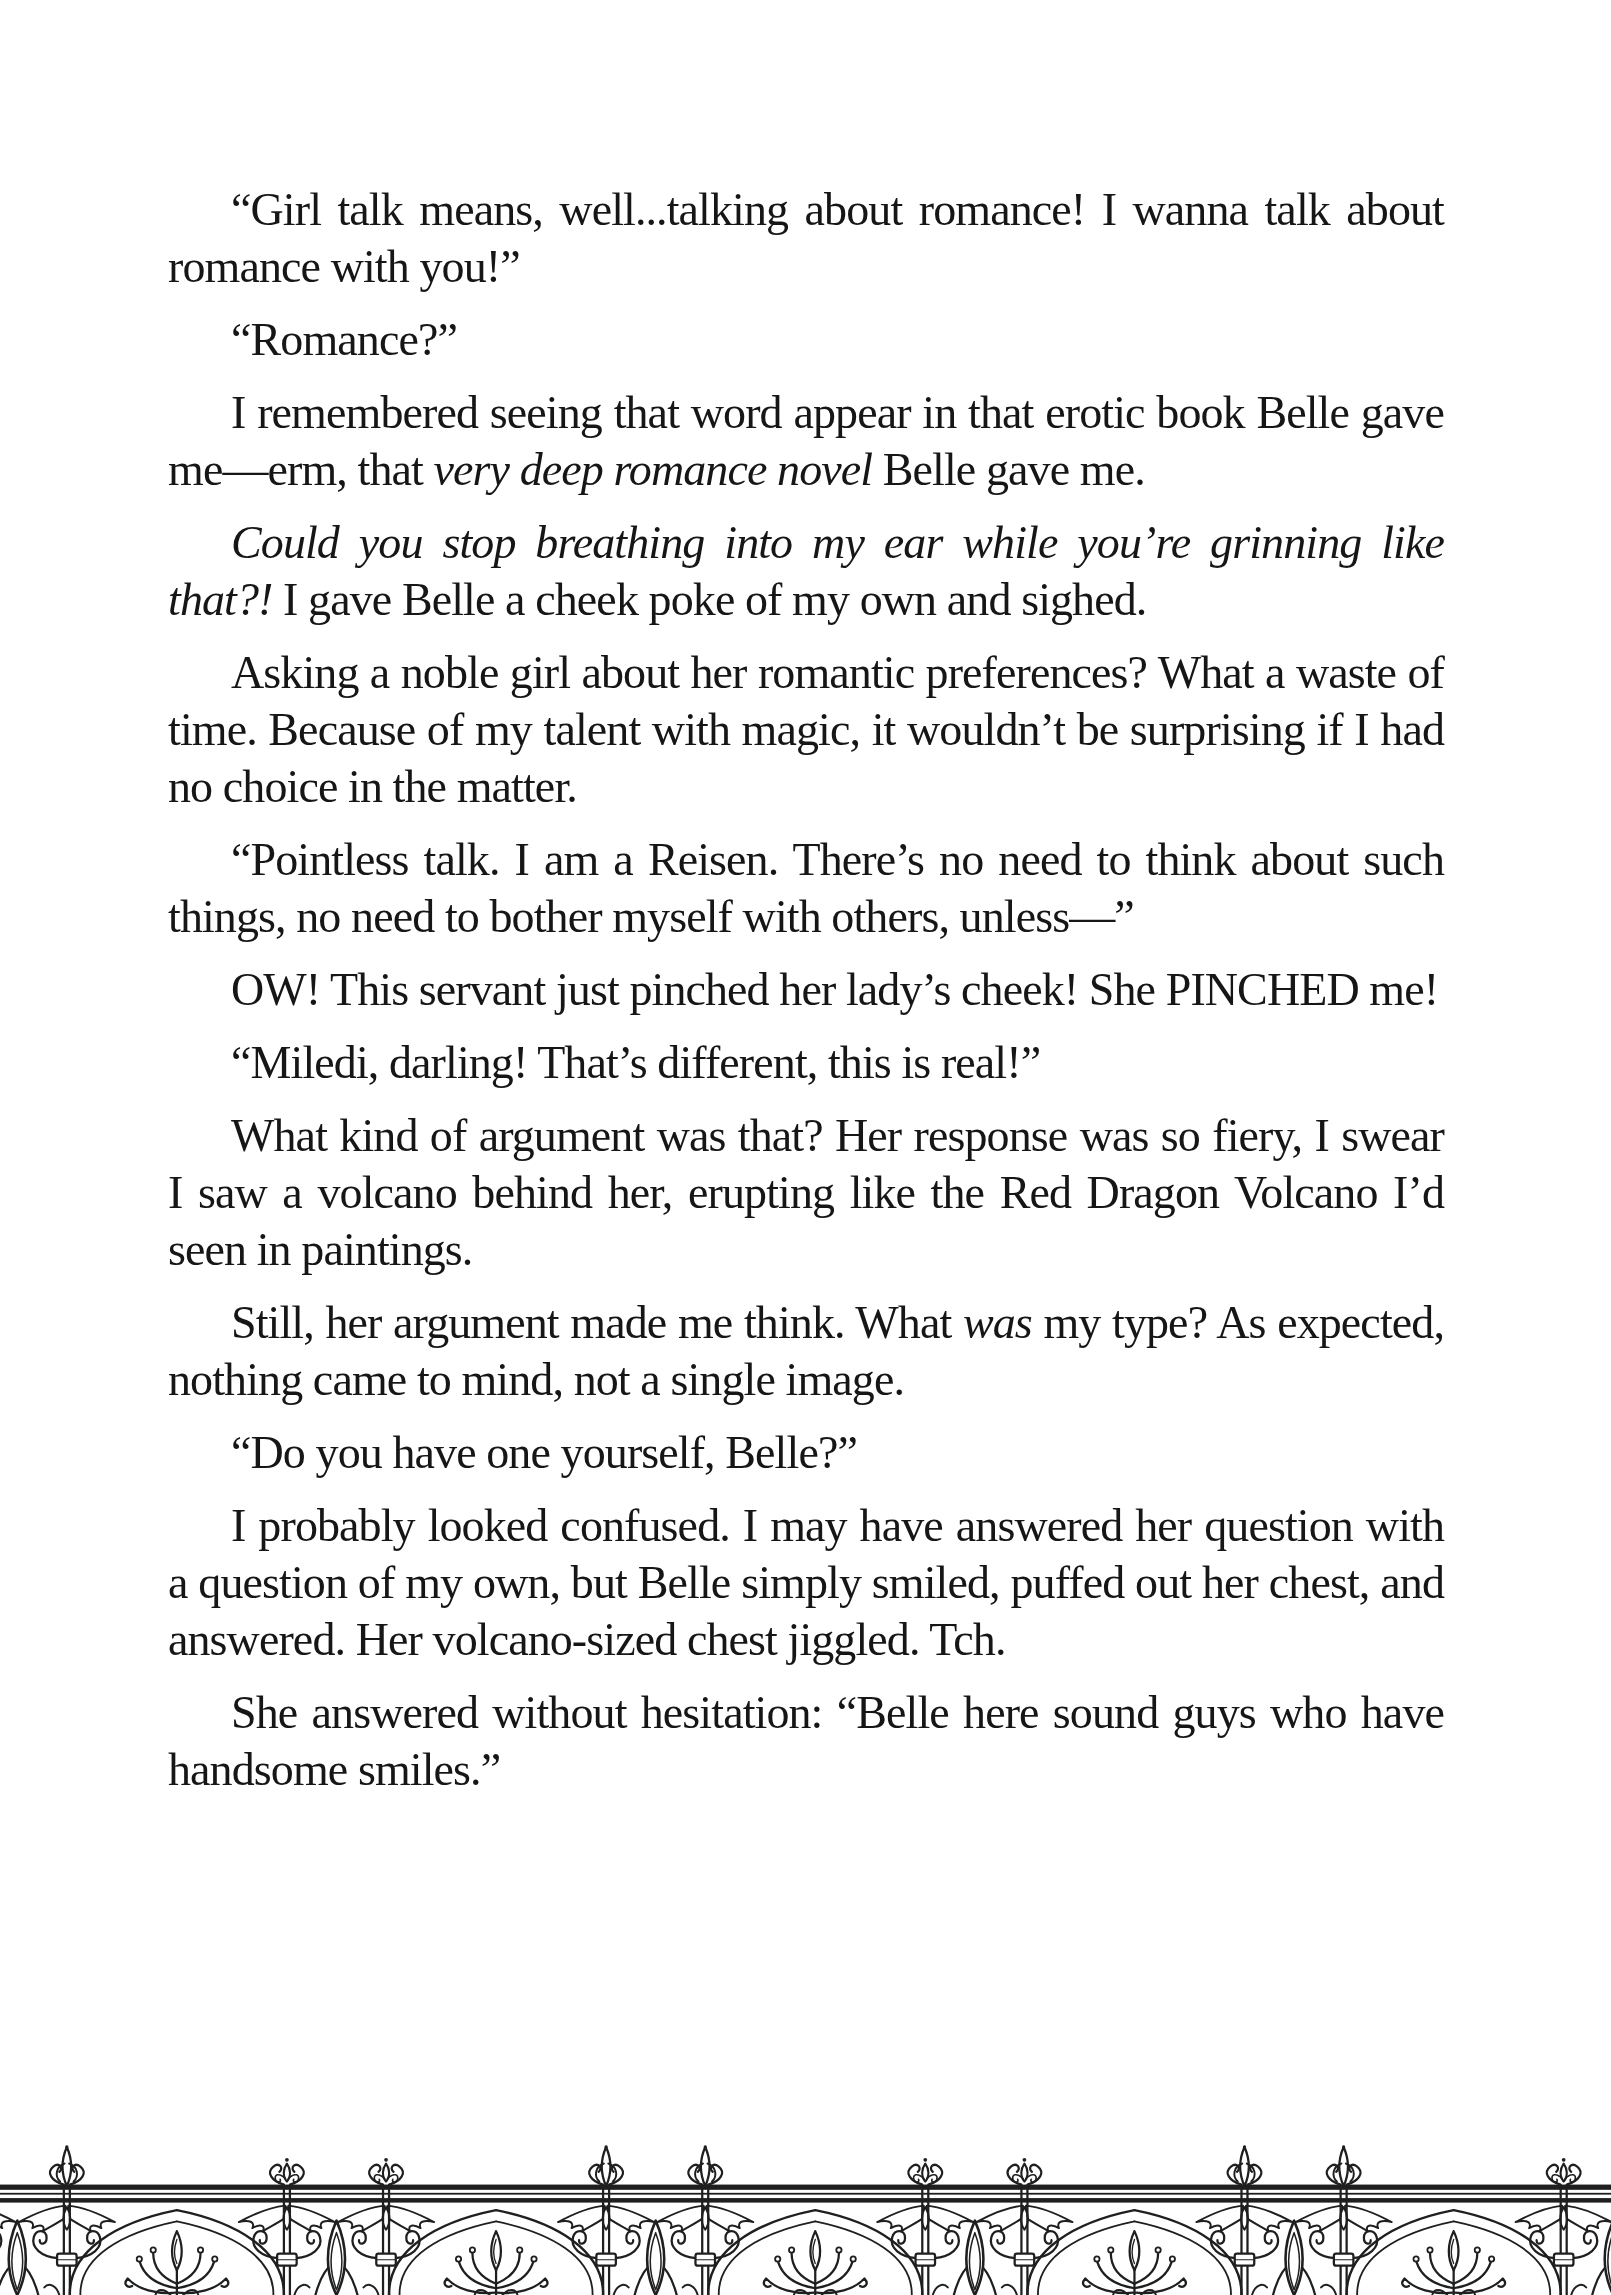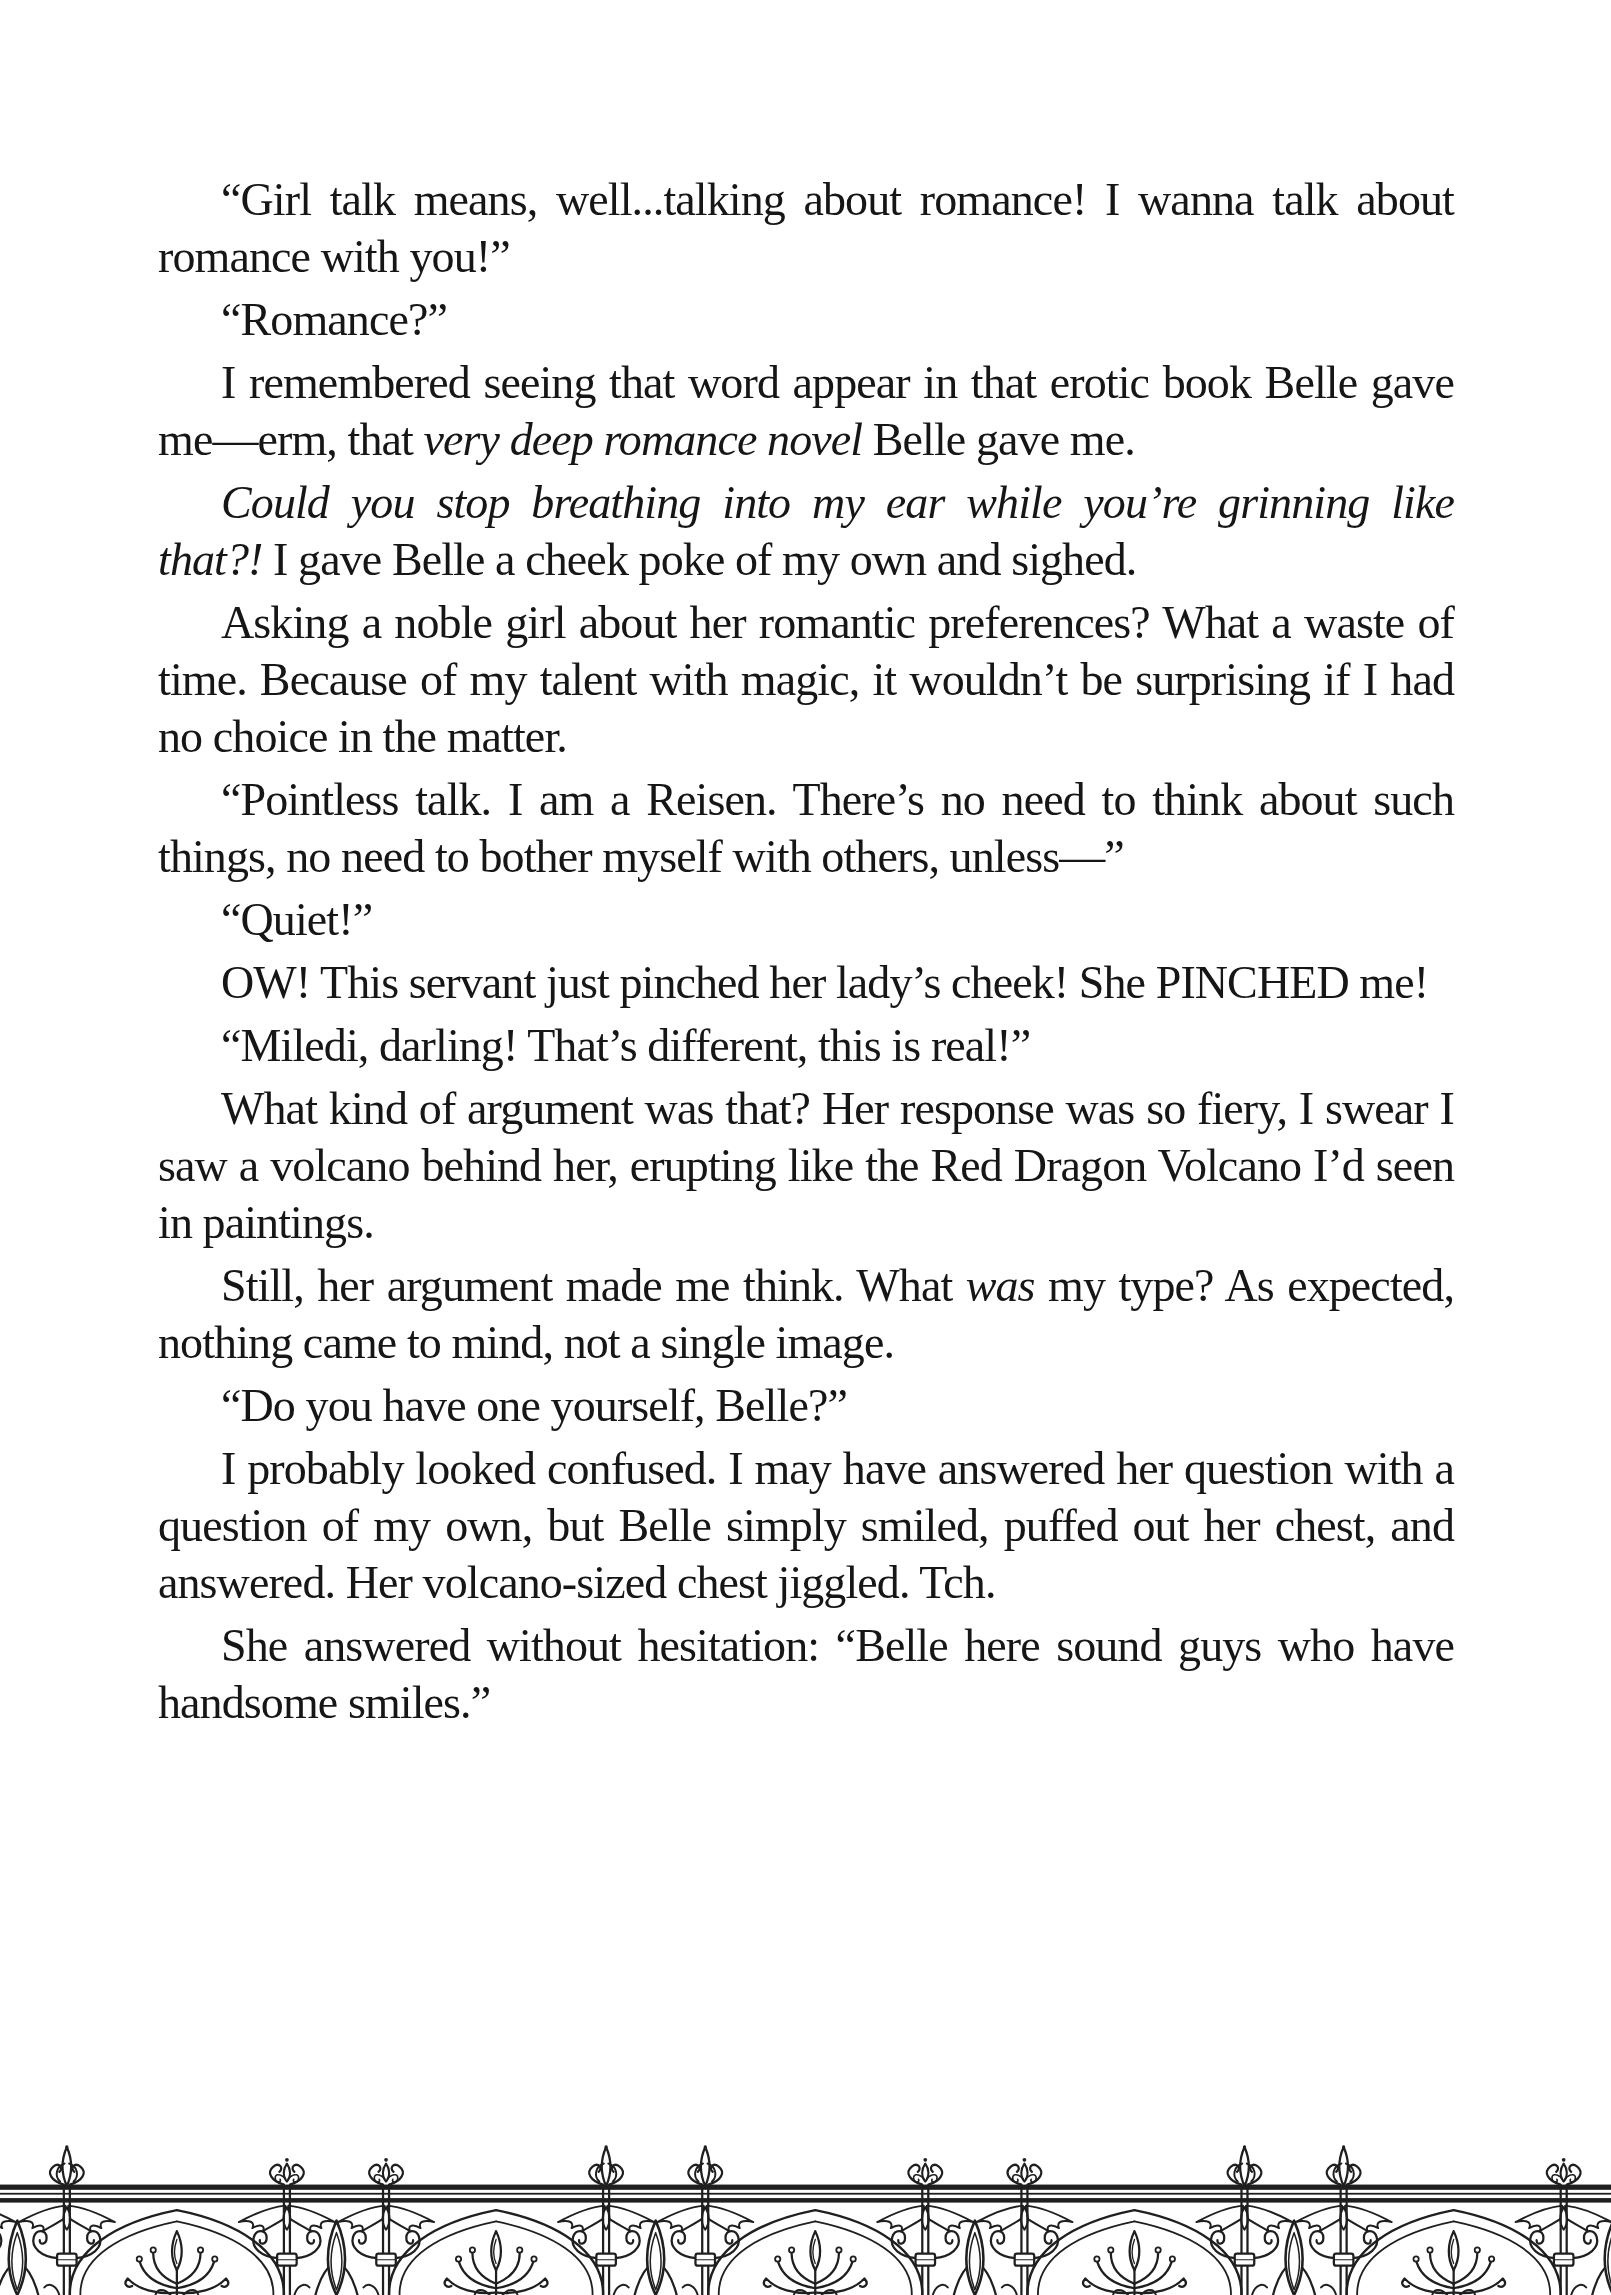--- a/index.html
+++ b/index.html
@@ -21,21 +21,21 @@
     top: 165px;
     width: 1308px;
     font-family: "Liberation Serif", "DejaVu Serif", serif;
     font-size: 46px;
     line-height: 57px;
     letter-spacing: -0.9px;
     color: #161616;
     text-align: justify;
   }
   .text-block p {
-    margin: 6px;
+    margin: 16px;
     padding: 0;
     text-indent: 63px;
   }
   .text-block i { font-style: italic; }
   .ornament-border {
     position: absolute;
     left: 0;
     bottom: 0;
     width: 1611px;
     height: 151px;
@@ -47,21 +47,20 @@
 
 <div class="page">
 
   <div class="text-block" id="text-block">
       <p><span>“Girl talk means, well...talking about romance! I wanna talk about romance with you!”</span></p>
       <p><span>“Romance?”</span></p>
       <p><span>I remembered seeing that word appear in that erotic book Belle gave me—erm, that </span><i>very deep romance novel</i><span> Belle gave me.</span></p>
       <p><i>Could you stop breathing into my ear while you’re grinning like that?!</i><span> I gave Belle a cheek poke of my own and sighed.</span></p>
       <p><span>Asking a noble girl about her romantic preferences? What a waste of time. Because of my talent with magic, it wouldn’t be surprising if I had no choice in the matter.</span></p>
       <p><span>“Pointless talk. I am a Reisen. There’s no need to think about such things, no need to bother myself with others, unless—”</span></p>
-      <p><span>“Quiet!”</span></p>
       <p><span>OW! This servant just pinched her lady’s cheek! She PINCHED me!</span></p>
       <p><span>“Miledi, darling! That’s different, this is real!”</span></p>
       <p><span>What kind of argument was that? Her response was so fiery, I swear I saw a volcano behind her, erupting like the Red Dragon Volcano I’d seen in paintings.</span></p>
       <p><span>Still, her argument made me think. What </span><i>was</i><span> my type? As expected, nothing came to mind, not a single image.</span></p>
       <p><span>“Do you have one yourself, Belle?”</span></p>
       <p><span>I probably looked confused. I may have answered her question with a question of my own, but Belle simply smiled, puffed out her chest, and answered. Her volcano-sized chest jiggled. Tch.</span></p>
       <p><span>She answered without hesitation: “Belle here sound guys who have handsome smiles.”</span></p>
     </div>
 
   <svg class="ornament-border" viewBox="0 0 2145 201" xmlns="http://www.w3.org/2000/svg" preserveAspectRatio="none">

